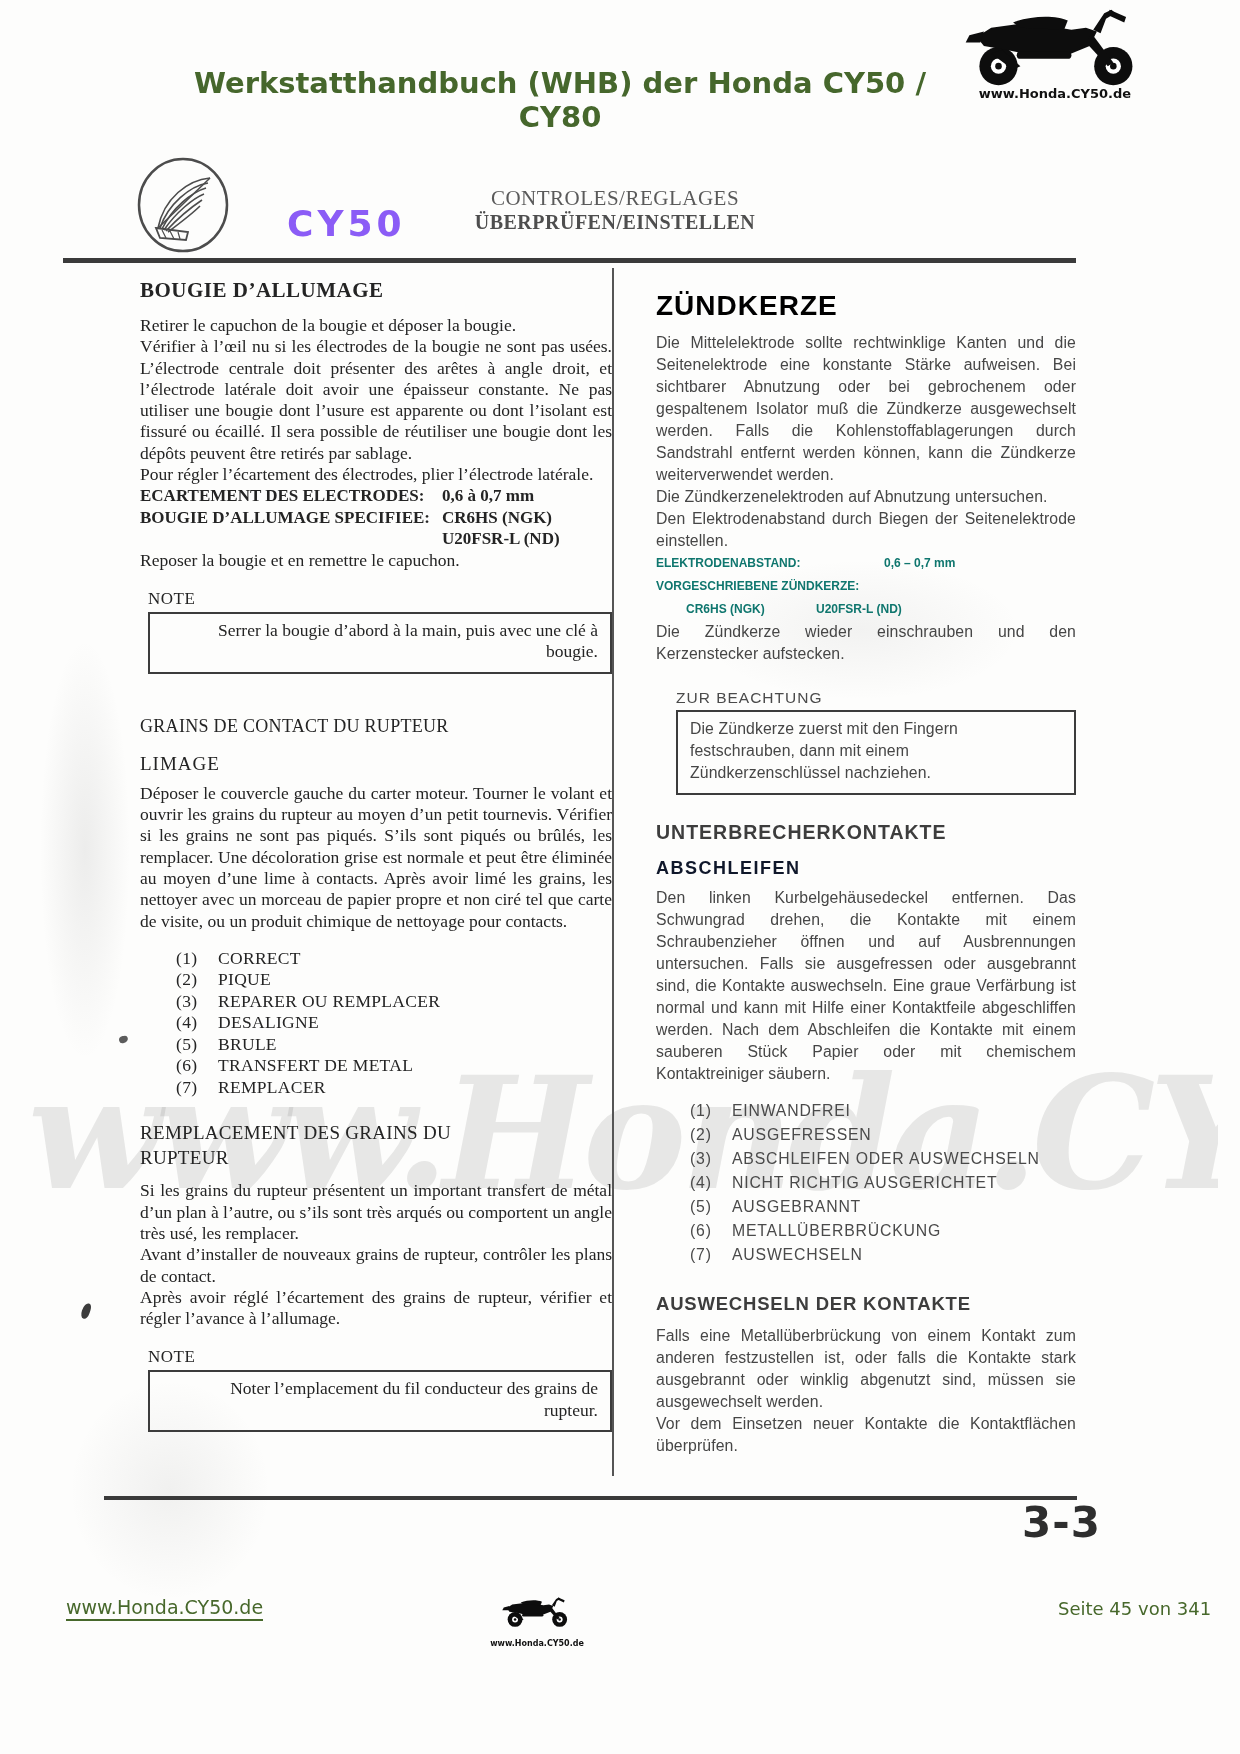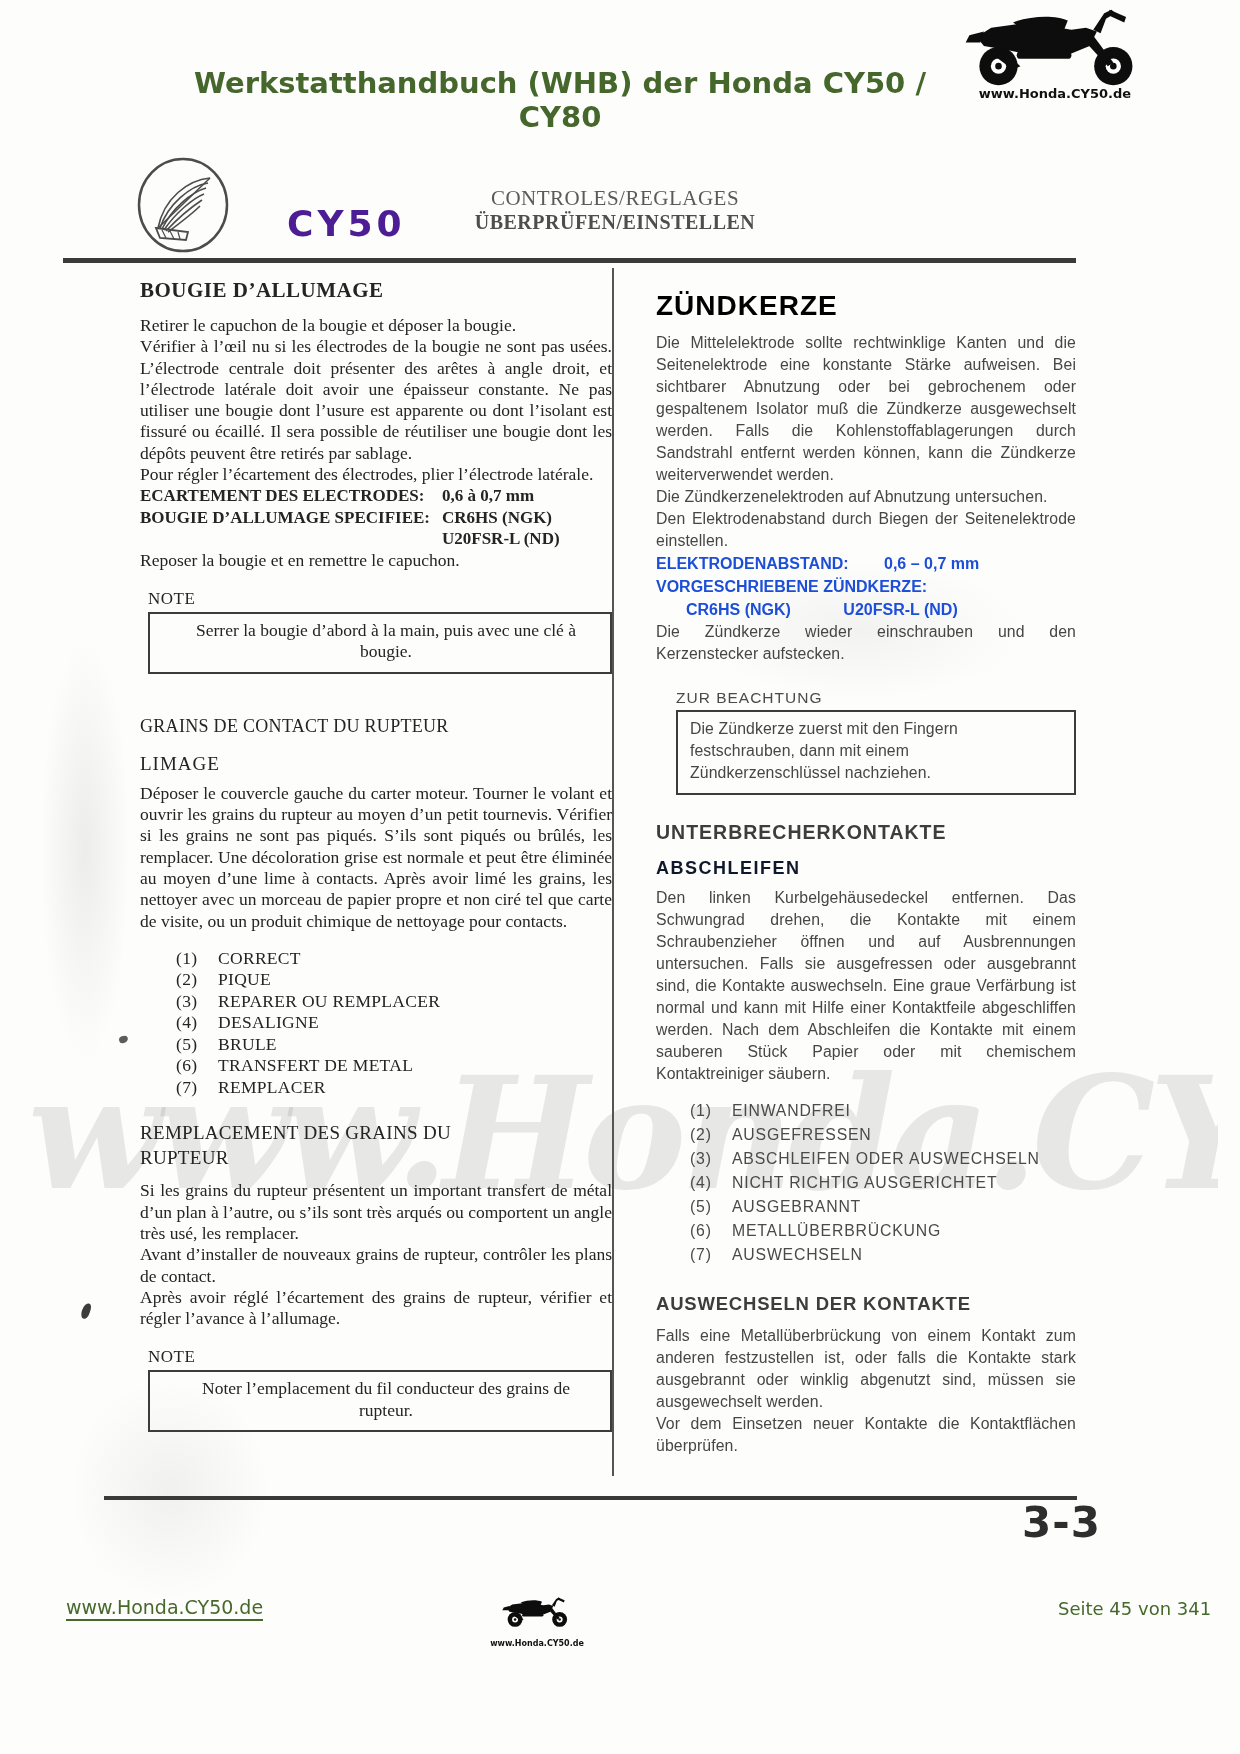--- a/index.html
+++ b/index.html
@@ -9,21 +9,21 @@
   .top-title{position:absolute;left:150px;top:66px;width:820px;text-align:center;
              font-family:"DejaVu Sans",sans-serif;font-weight:bold;font-size:29px;color:#46672c;}
   .top-logo{position:absolute;left:925px;top:6px;width:260px;text-align:center;}
   .top-logo svg{display:block;margin:0 auto;}
   .top-logo-caption{font-family:"DejaVu Sans",sans-serif;font-size:13px;font-weight:bold;color:#111;margin-top:-2px;}
   
   .wing-ellipse{position:absolute;left:136px;top:156px;width:95px;height:98px;}
   .brand-honda{position:absolute;left:243px;top:158px;font-family:"DejaVu Serif",serif;font-weight:bold;
                font-size:40px;letter-spacing:3px;color:#4a4a4a;}
   .brand-model{position:absolute;left:287px;top:203px;font-family:"DejaVu Sans",sans-serif;font-weight:bold;
-               font-size:36px;letter-spacing:4px;color:#4c1d95;}
+               font-size:36px;letter-spacing:4px;color:#8b5cf6;}
   .section-head{position:absolute;left:450px;top:186px;width:330px;text-align:center;}
   .sec-fr{font-family:"Liberation Serif",serif;font-size:21px;color:#5a5a5a;letter-spacing:0.5px;}
   .sec-de{font-family:Liberation Serif, serif;font-weight:bold;font-size:20px;color:#4e4e4e;letter-spacing:0.5px;}
   .rule-top{position:absolute;left:63px;top:258px;width:1013px;height:5px;background:#3b3b3b;}
   .rule-bottom{position:absolute;left:104px;top:1496px;width:973px;height:4px;background:#3a3a3a;}
   .divider-v{position:absolute;left:612px;top:268px;width:2px;height:1208px;background:#555;}
   
   .col{position:absolute;top:276px;overflow:hidden;}
   .col-fr{left:140px;width:472px;height:1200px;font-family:"Liberation Serif",serif;color:#242424;}
   .col-de{left:656px;width:420px;height:1200px;font-family:"Liberation Sans",sans-serif;color:#464646;}
@@ -33,33 +33,33 @@
   .fr-h1{font-weight:bold;font-size:21px;margin:2px 0 12px;letter-spacing:0.5px;}
   .fr-h2{font-weight:normal;font-size:18px;margin:42px 0 0;letter-spacing:0.3px;}
   .fr-h3{font-size:19px;margin:16px 0 8px;letter-spacing:1px;}
   .fr-h4{font-size:19px;line-height:25px;margin:22px 0 10px;width:350px;letter-spacing:0.3px;}
   .de-h1{font-weight:bold;font-size:28px;margin:14px 0 10px;letter-spacing:1px;color:#000000;}
   .de-h2{font-weight:bold;font-size:19.5px;margin:26px 0 0;letter-spacing:1px;color:#3d3d3d;}
   .de-h3{font-weight:bold;font-size:18px;margin:14px 0 8px;letter-spacing:1.5px;color:#0f172a;}
   .de-h4{font-weight:bold;font-size:18.5px;margin:26px 0 10px;letter-spacing:0.8px;color:#3d3d3d;}
   .spec-row{position:relative;font-weight:bold;}
   .col-fr .spec-row{font-size:17px;line-height:21.5px;}
-  .col-de .spec-row{font-size:16px;line-height:23px;color:#1d4ed8;}
+  .col-de .spec-row{font-size:12px;line-height:23px;color:#0f766e;}
   .col-fr .spec-val{position:absolute;left:302px;top:0;}
   .col-de .spec-val{position:absolute;left:228px;top:0;}
   .spec-ind{margin-left:30px;}
   .spec-ind .v2{margin-left:48px;}
   .note-wrap{margin-top:18px;}
   .col-fr .note-wrap{margin-left:8px;}
   .col-de .note-wrap{margin-left:20px;margin-top:24px;}
   .note-label{margin-bottom:3px;}
   .col-fr .note-label{font-size:17px;letter-spacing:0.5px;}
   .col-de .note-label{font-size:15.5px;letter-spacing:1px;color:#4a4a4a;}
   .note-box{border:2px solid #3c3c3c;padding:6px 12px 9px;}
-  .col-fr .note-box p{text-align:center;margin-left:12px;}
+  .col-fr .note-box p{text-align:right;margin-left:12px;}
   .col-de .note-box p{text-align:left;}
   .num-list{margin:16px 0 0 36px;}
   .col-de .num-list{margin:14px 0 0 34px;}
   .num-item{display:flex;}
   .col-fr .num-item{font-size:17.5px;line-height:21.5px;letter-spacing:0.3px;}
   .col-de .num-item{font-size:15.8px;line-height:24px;letter-spacing:0.8px;color:#4a4a4a;}
   .num-item .n{width:42px;flex:0 0 42px;} .gap20{margin-top:20px;} .gap22{margin-top:22px;}
   
   .pagenum{position:absolute;left:1022px;top:1498px;font-family:"DejaVu Sans",sans-serif;
            font-weight:bold;font-size:42px;letter-spacing:1px;color:#2e2e2e;}

